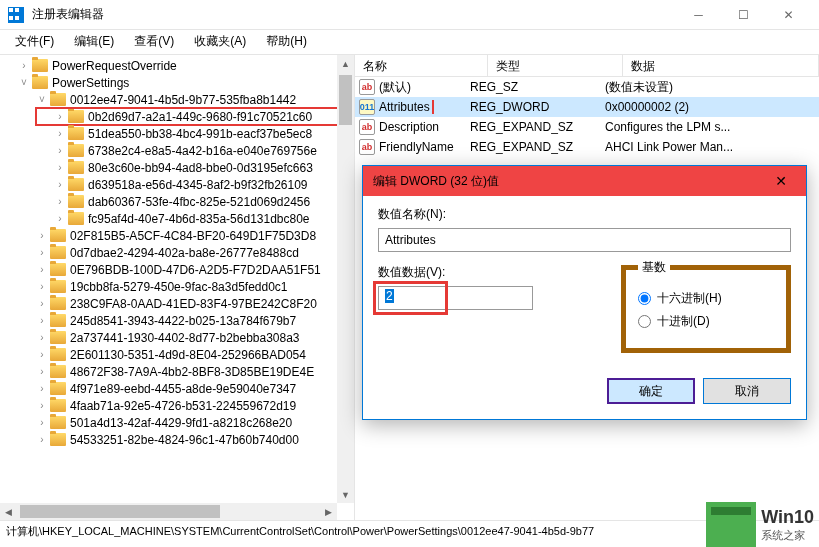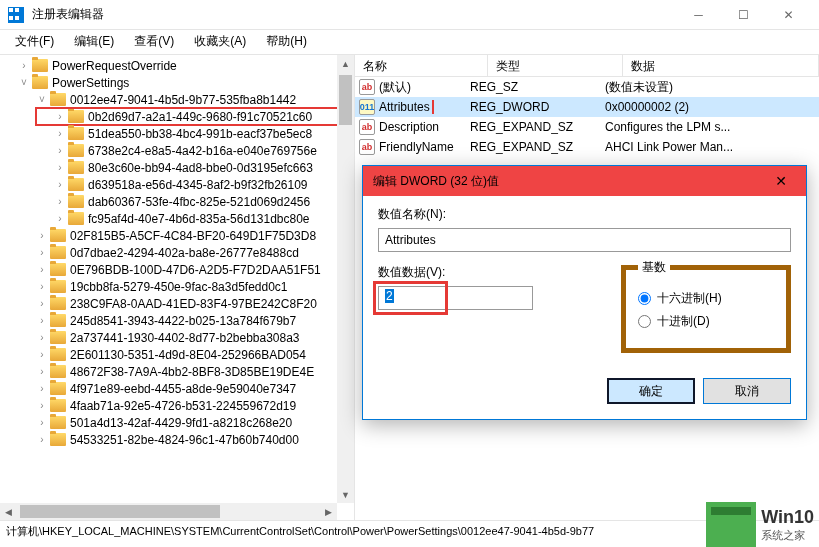--- a/index.html
+++ b/index.html
@@ -56,21 +56,21 @@
 .fieldset { border: 5px solid #a16207; padding: 8px 12px 12px; margin-top: -5px; }
 .fieldset-legend { font-size: 12px; padding: 0 4px; }
 .radio-row { display: flex; align-items: center; margin: 6px 0; }
 .radio-row input { margin-right: 6px; }
 .value-input-wrap { position: relative; }
 .value-input { width: 155px; height: 24px; border: 1px solid #999; padding: 2px 6px; font-size: 12px; }
 .value-input-highlight { position: absolute; top: -5px; left: -5px; width: 75px; height: 34px; border: 3px solid #e53935; pointer-events: none; }
 .value-sel { background: #0078d7; color: #fff; padding: 0 1px; }
 .dialog-buttons { display: flex; justify-content: flex-end; gap: 8px; padding: 10px 15px 15px; }
 .dialog-btn { width: 88px; height: 26px; border: 1px solid #0078d7; background: #e1e1e1; font-size: 12px; }
-.dialog-btn.primary { background: #cce8ff; border: 2px solid #0f172a; }
+.dialog-btn.primary { background: #cce8ff; border: 2px solid #4c1d95; }
 
 .statusbar { height: 22px; border-top: 1px solid #e5e5e5; font-size: 11px; padding: 3px 6px; white-space: nowrap; overflow: hidden; }
 
 .watermark { position: absolute; bottom: 0; right: 5px; display: flex; align-items: center; pointer-events: none; }
 .wm-icon { width: 50px; height: 45px; background: #4caf50; position: relative; margin-right: 5px; }
 .wm-icon::before { content: ''; position: absolute; top: 5px; left: 5px; right: 5px; height: 8px; background: #2e7d32; }
 .wm-text { text-align: left; }
 .wm-big { font-size: 18px; font-weight: bold; color: #333; }
 .wm-small { font-size: 11px; color: #555; }
 

